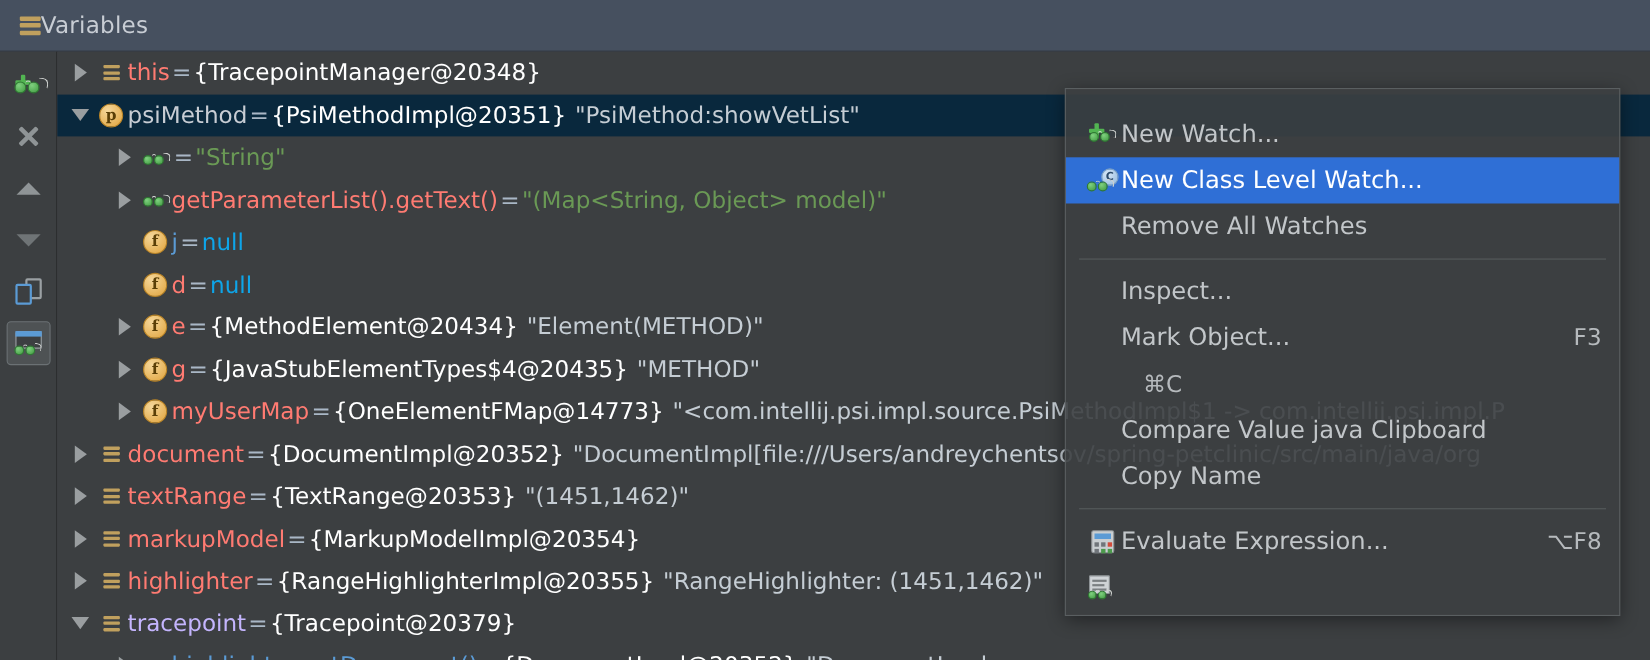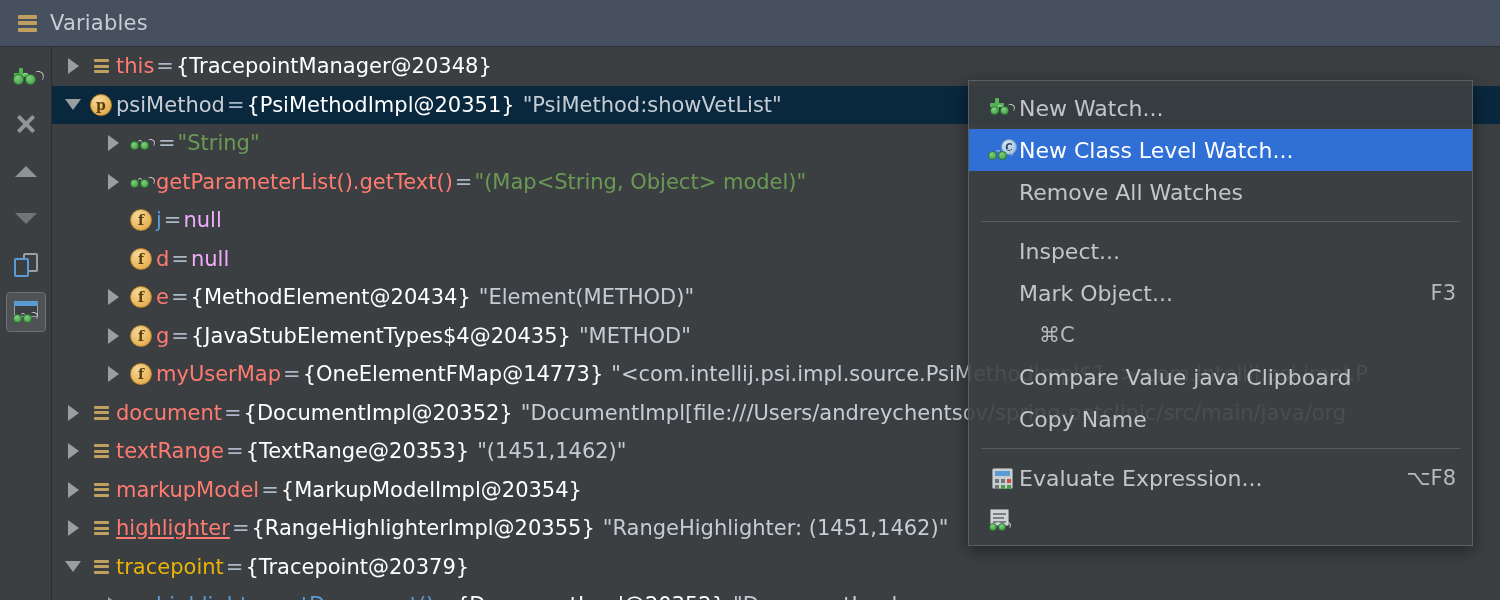--- a/index.html
+++ b/index.html
@@ -8,21 +8,21 @@
     background:#3c3f41;
     font-family:"DejaVu Sans","Liberation Sans",sans-serif;
     -webkit-font-smoothing:antialiased;
   }
   #root{ position:relative; width:1500px; height:600px; overflow:hidden; }
 
   
   .header{
     position:absolute; left:0; top:0; width:1500px; height:47px;
     background:#46505f;
-    display:flex; align-items:center; gap:13px;
+    display:flex; align-items:center; gap:0;
     padding-left:18px;
     border-bottom:1px solid #2f3540;
   }
   .hdr-title{ color:#c8cdd4; font-size:21px; letter-spacing:.2px; }
 
   
   .bars{ width:19px; height:17px; display:flex; flex-direction:column; justify-content:space-between; flex:0 0 auto;}
   .bars i{ display:block; height:4px; background:#c0a05e; border-radius:1px; }
   .bars.sm{ width:15px; height:14px; }
   .bars.sm i{ height:3px; }
@@ -96,29 +96,29 @@
     display:flex; align-items:center; justify-content:center; font-family:"DejaVu Serif",serif;
   }
   .glasses.tiny{ width:22px; height:13px; }
   .glasses.tiny .lens{ width:9px;height:9px; } .glasses.tiny .l2{ left:10px; }
   .glasses.tiny .bridge{ left:8px; bottom:7px; width:4px;height:3px; }
   .glasses.tiny .arm{ left:18px; bottom:4px; width:7px;height:7px; }
   .eq{ color:#a9b7c6; padding:0 2px; }
   .ref{ color:#ffffff; }
   .str{ color:#c5cdd4; }
   .strg{ color:#6a9955; }
-  .nul{ color:#f0abfc;text-align:center; }
+  .nul{ color:#0ea5e9;text-align:center; }
 
   
   .menu{
     position:absolute; left:968px; top:80px; width:505px;
     background:rgba(60,63,65,0.90);
     border:1px solid #5a5f61;
     box-shadow:0 4px 16px rgba(0,0,0,.45);
-    padding:6px 0 4px 0;
+    padding:20px 0 4px 0;
     font-size:22px;
   }
   .mi{ height:42px; display:flex; align-items:center; padding:0 16px; color:#c2c6c9; position:relative; }
   .mi.hl{ background:#2f6fd6; color:#ffffff; }
   .mi .micon{ width:34px; flex:0 0 34px; display:flex; align-items:center; justify-content:center; }
   .mi .mlabel{ flex:1 1 auto; white-space:nowrap; }
   .mi .mkey{ color:#b6babd; font-size:21px; padding-left:20px; }
   .msep{ height:1px; background:#565b5d; margin:8px 12px; }
 
   
@@ -356,37 +356,37 @@
         <span class="arrow">
           <span class="r"></span>
         </span>
         <span class="ico">
           <span class="bars sm">
             <i></i>
             <i></i>
             <i></i>
           </span>
         </span>
-        <span style="color: rgb(255, 123, 114); text-decoration: underline;">highlighter</span>
+        <span style="color: rgb(255, 123, 114);">highlighter</span>
         <span class="eq"> = </span>
         <span class="ref">{RangeHighlighterImpl@20355}</span>
         <span class="str" style="padding-left: 8px;">"RangeHighlighter: (1451,1462)"</span>
       </div>
       <div class="row">
         <span class="arrow">
           <span class="d"></span>
         </span>
         <span class="ico">
           <span class="bars sm">
             <i></i>
             <i></i>
             <i></i>
           </span>
         </span>
-        <span style="color: #eab308;">tracepoint</span>
+        <span style="color: #c4b5fd;">tracepoint</span>
         <span class="eq"> = </span>
         <span class="ref">{Tracepoint@20379}</span>
       </div>
       <div class="row" style="padding-left: 48px;">
         <span class="arrow">
           <span class="r"></span>
         </span>
         <span class="ico">
           <span class="glasses tiny"></span>
         </span>

